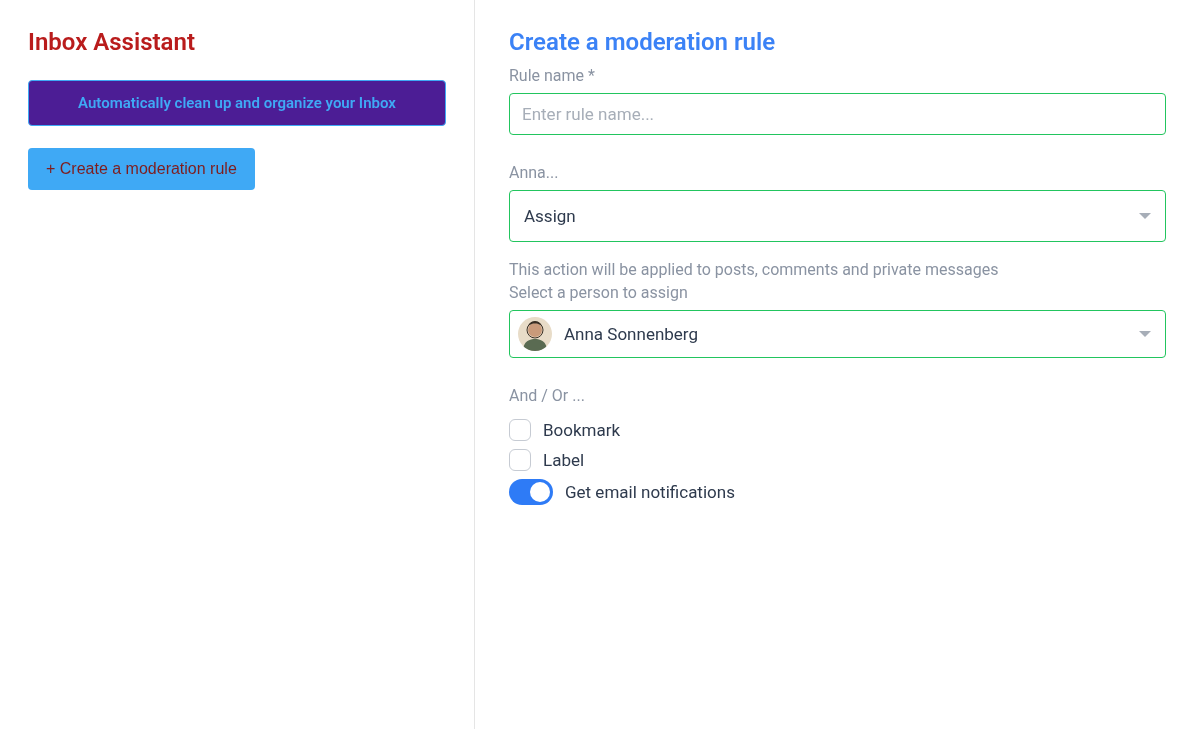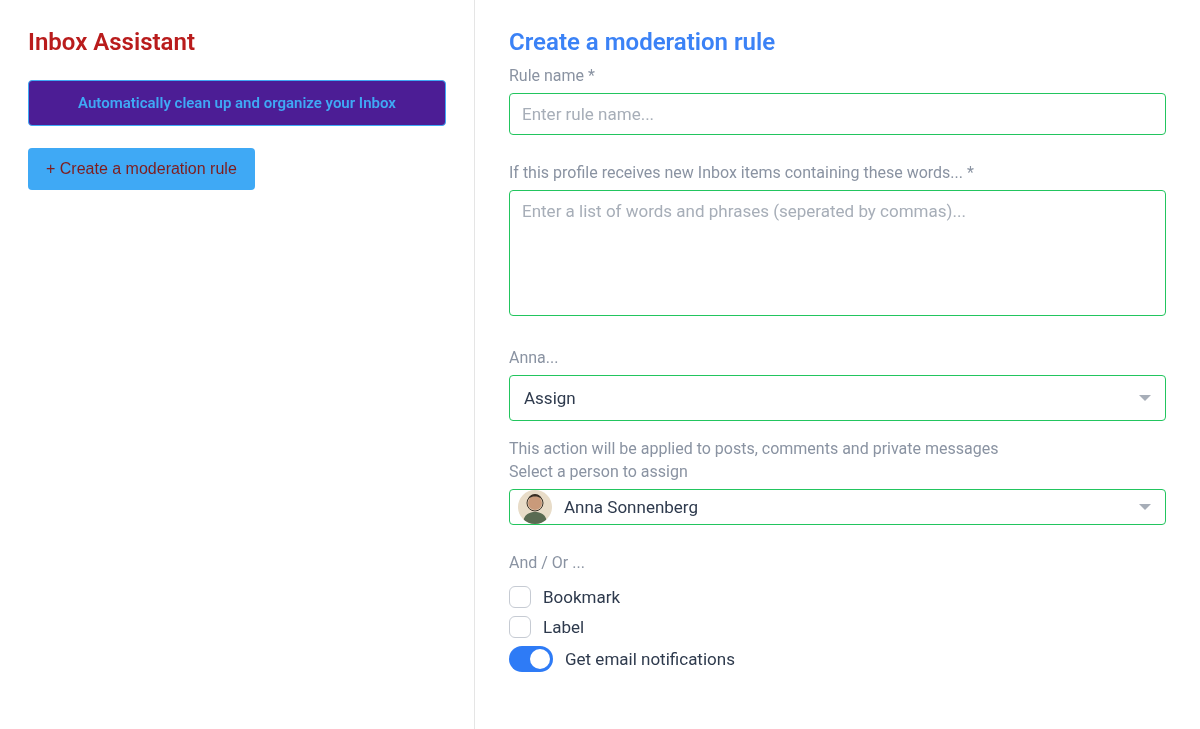--- a/index.html
+++ b/index.html
@@ -84,30 +84,30 @@
     padding: 10px 12px;
     min-height: 126px;
     resize: none;
   }
   .select {
     display: flex;
     align-items: center;
     justify-content: space-between;
     padding: 10px 14px;
     cursor: pointer;
-    height: 46px;
+    height: 52px;
   }
   .select .caret {
     width: 0; height: 0;
     border-left: 6px solid transparent;
     border-right: 6px solid transparent;
     border-top: 6px solid #a7aeb8;
   }
   .select-person {
-    height: 36px;
+    height: 48px;
     padding: 6px 14px 6px 8px;
   }
   .select-person .avatar {
     width: 34px; height: 34px;
     border-radius: 50%;
     margin-right: 12px;
     flex-shrink: 0;
     display: flex;
     align-items: center;
     justify-content: center;
@@ -168,24 +168,20 @@
   </div>
 
   <div class="right">
     <h1 class="title-right">Create a moderation rule</h1>
 
     <div class="section-gap">
       <span class="field-label">Rule name *</span>
       <input class="input" type="text" placeholder="Enter rule name..." style="">
     </div>
 
-    <div class="section-gap">
-      <span class="field-label">If this profile receives new Inbox items containing these words... *</span>
-      <textarea class="textarea" placeholder="Enter a list of words and phrases (seperated by commas)..." style=""></textarea>
-    </div>
 
     <div class="section-gap-sm">
       <span class="field-label">Anna...</span>
       <div class="select">
         <span>Assign</span>
         <span class="caret"></span>
       </div>
     </div>
 
     <div class="helper">This action will be applied to posts, comments and private messages</div>

